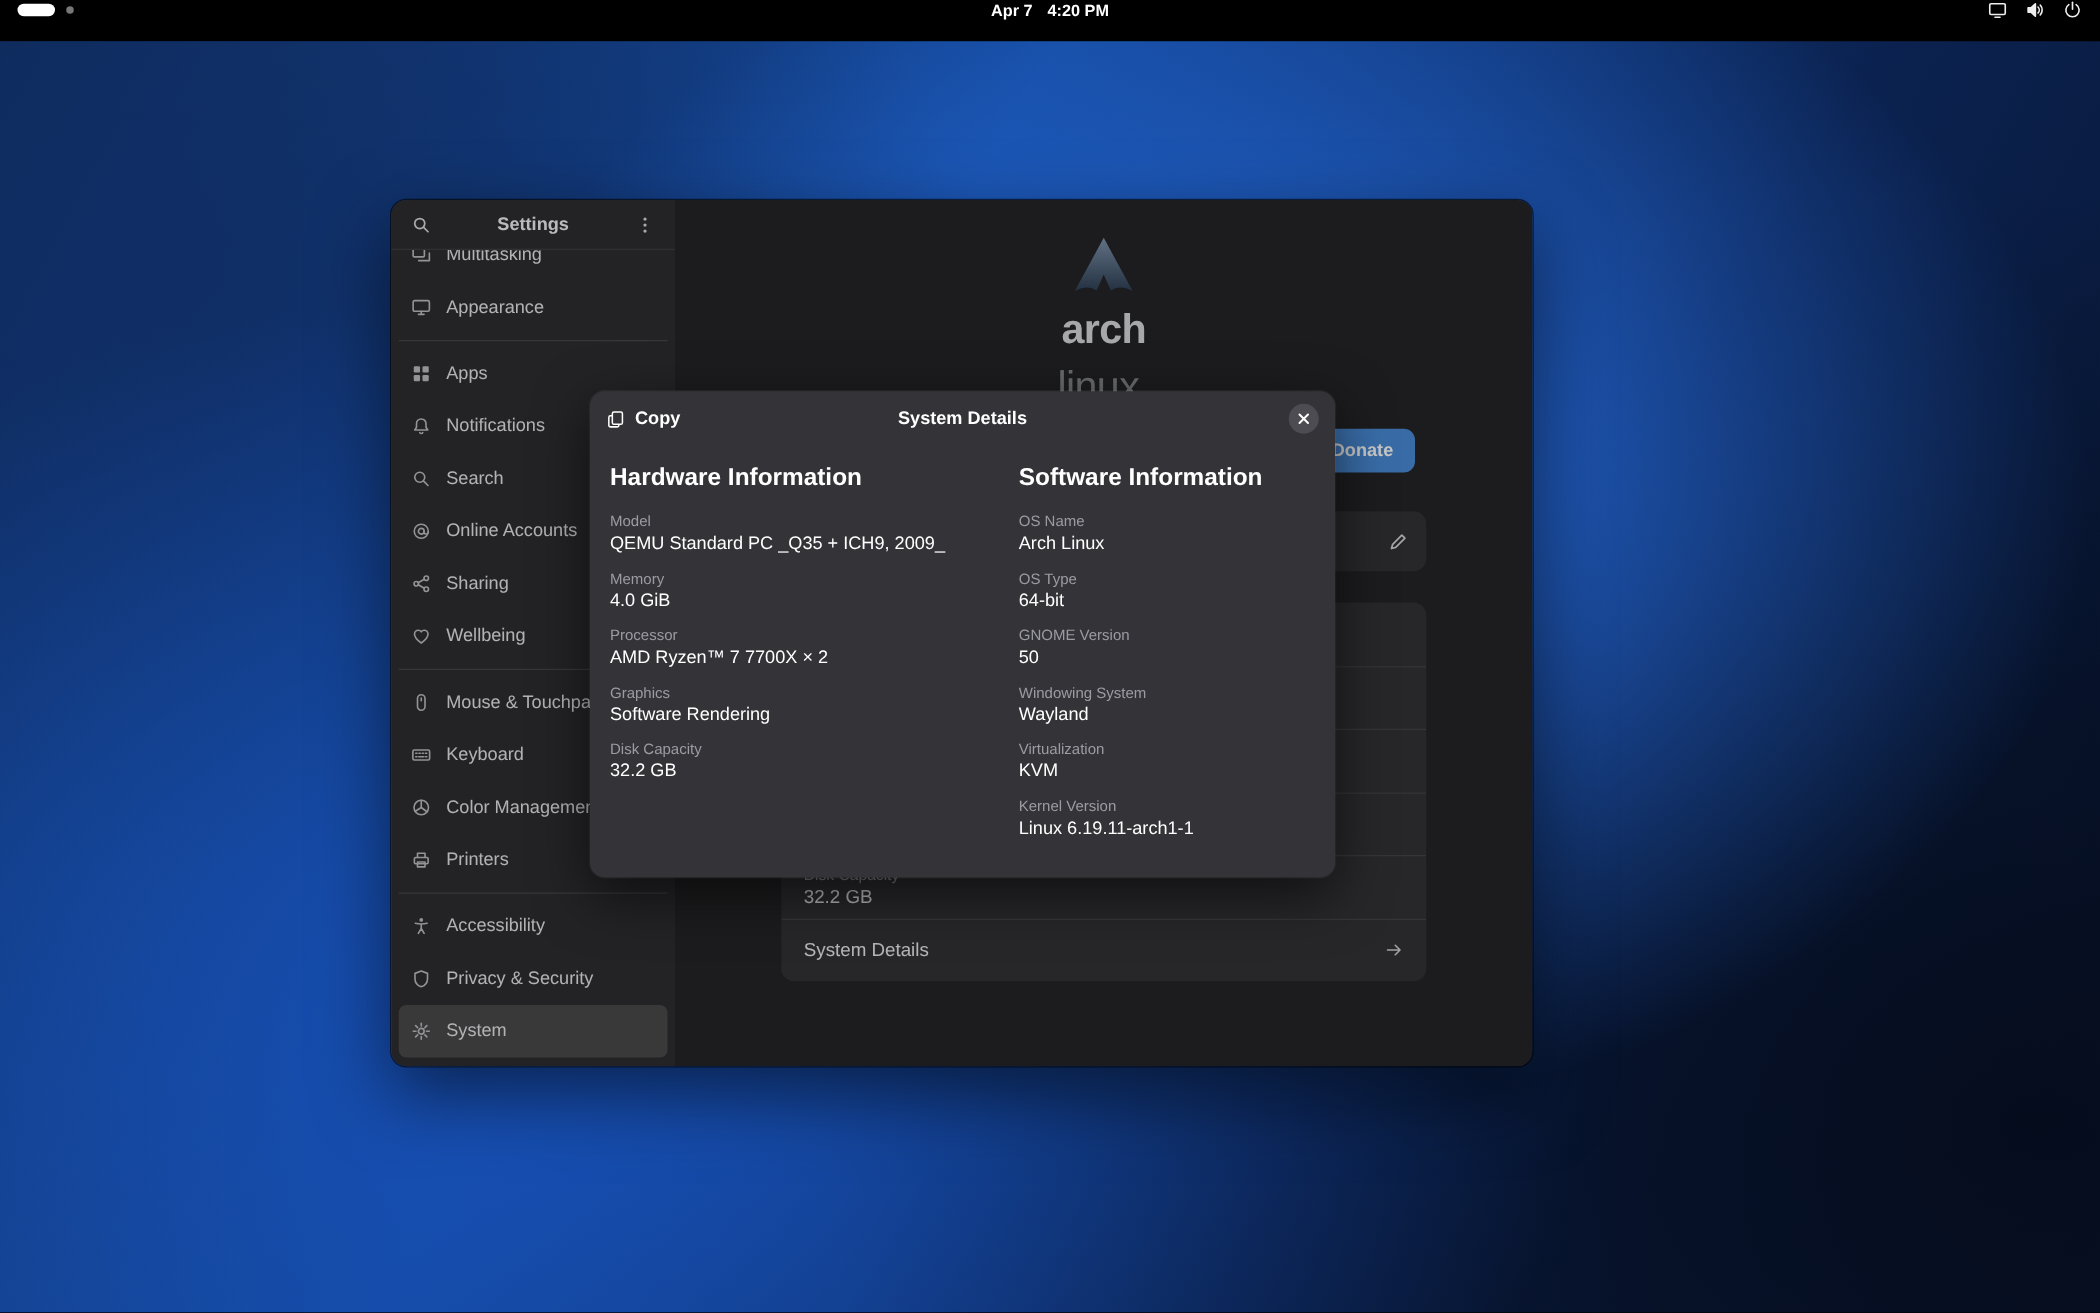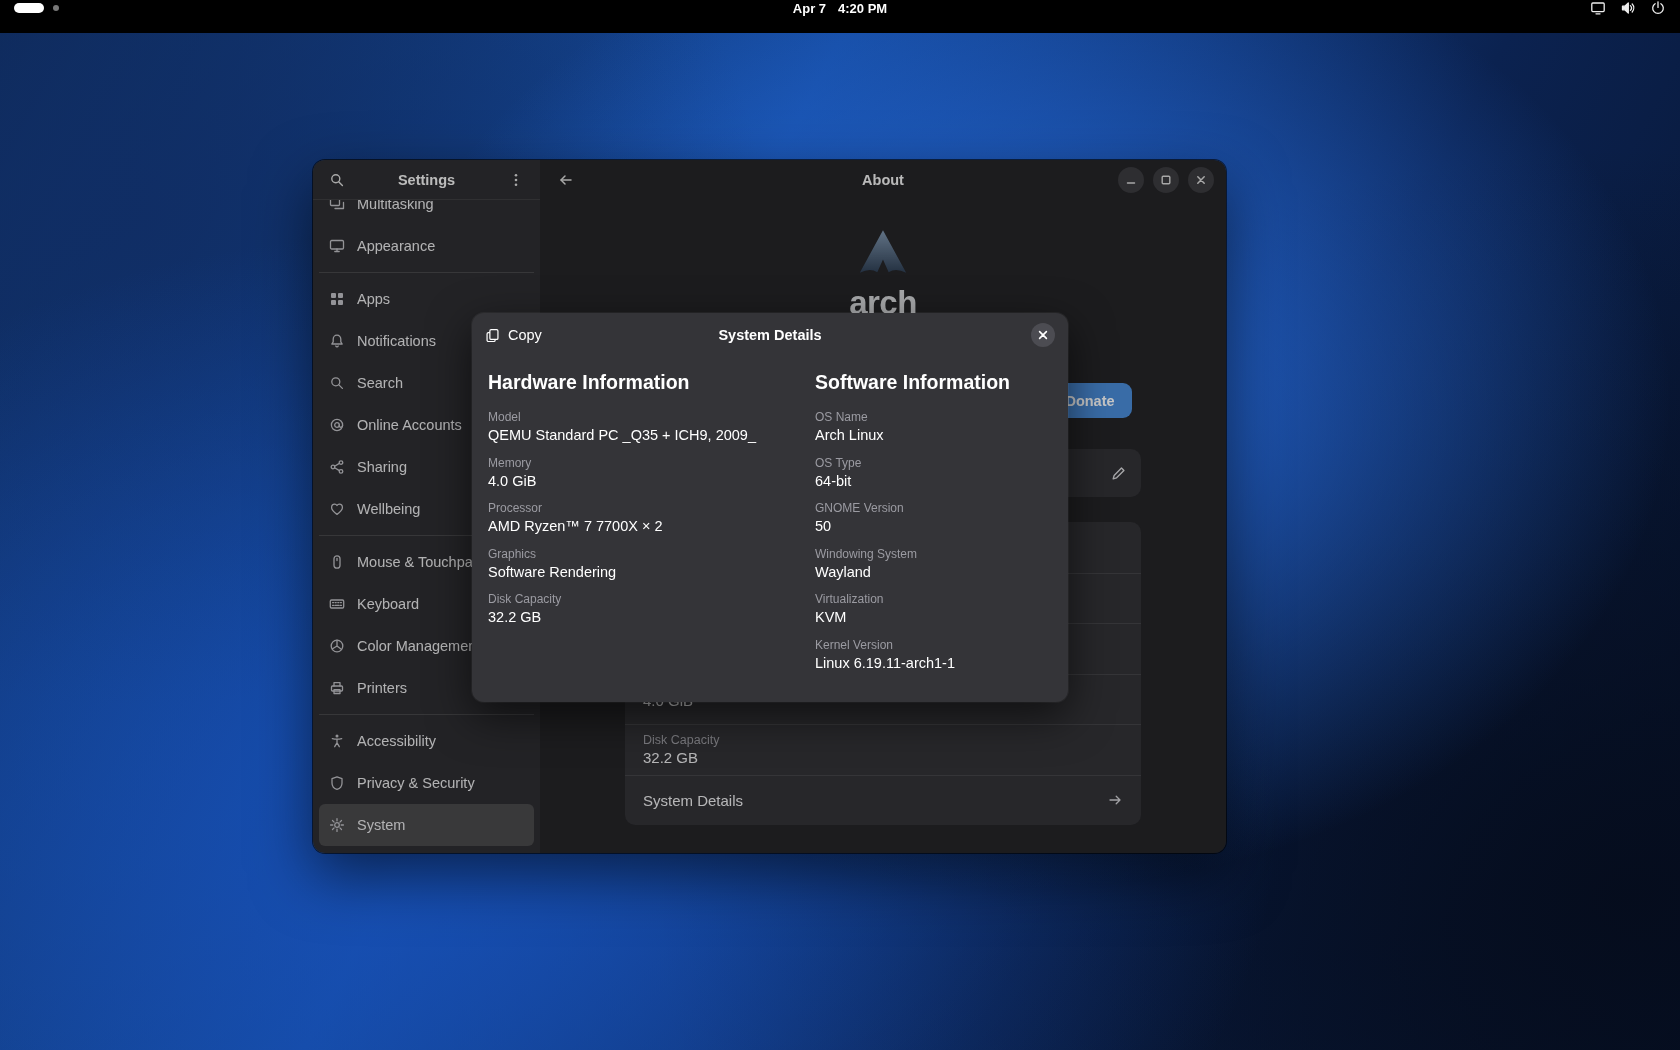--- a/index.html
+++ b/index.html
@@ -75,21 +75,21 @@
   .info-row.link .info-label { font-size:15px; color:#e9e9eb; }
   .info-row.link .row-arrow { color:#cfcfd3; display:flex; }
 
   .dim { position:absolute; inset:0; background:rgba(0,0,0,.22); z-index:15; }
 
   
   .dialog { position:absolute; left:159px; top:153px; width:596px; height:389px; z-index:20;
             background:#343438; border-radius:12px; box-shadow:0 14px 44px rgba(0,0,0,.6), 0 0 0 1px rgba(255,255,255,.06); }
   .dlg-header { height:44px; display:flex; align-items:center; padding:0 13px; position:relative; }
   .copy-btn { display:flex; align-items:center; gap:8px; background:transparent; border:none;
-              color:#fff; font-size:14.5px; font-weight:400; cursor:pointer; z-index:2;
+              color:#fff; font-size:14.5px; font-weight:700; cursor:pointer; z-index:2;
               font-family:"Liberation Sans","DejaVu Sans",sans-serif; }
   .dlg-title { position:absolute; left:0; right:0; text-align:center; font-size:14.5px; font-weight:700; color:#fff; pointer-events:none; }
   .dlg-close { margin-left:auto; width:24px; height:24px; border-radius:50%; border:none; background:#4c4c52;
                color:#fff; display:flex; align-items:center; justify-content:center; cursor:pointer; z-index:2; }
   .dlg-body { display:flex; padding:4px 16px 0 16px; }
   .dlg-col1 { width:327px; }
   .dlg-col2 { flex:1; }
   .dlg-body h2 { font-size:19.5px; font-weight:700; color:#fff; margin:10px 0 16px; }
   .field { margin-bottom:12.5px; }
   .field-label { font-size:12px; color:#9b9ba2; margin-bottom:3px; }
@@ -297,46 +297,20 @@
                   <path d="M8 1.6v2.2M8 12.2v2.2M1.6 8h2.2M12.2 8h2.2M3.5 3.5l1.6 1.6M10.9 10.9l1.6 1.6M12.5 3.5l-1.6 1.6M5.1 10.9l-1.6 1.6"></path>
                 </svg>
               </span>
               <span class="side-label">System</span>
             </div>
           </div>
         </nav>
     </aside>
 
     <main class="content">
-      <div class="content-header">
-        <button class="icon-btn">
-          <svg width="16" height="16" viewBox="0 0 16 16" fill="none" stroke="currentColor" stroke-width="1.5" stroke-linecap="round" stroke-linejoin="round">
-              <path d="M13 8H3.2"></path>
-              <path d="M7 4 3 8l4 4"></path>
-            </svg>
-        </button>
-        <div class="content-title">About</div>
-        <div class="win-controls">
-          <button class="win-btn">
-            <svg width="14" height="14" viewBox="0 0 14 14" stroke="currentColor" stroke-width="1.5" stroke-linecap="round">
-                <path d="M3.5 10h7"></path>
-              </svg>
-          </button>
-          <button class="win-btn">
-            <svg width="14" height="14" viewBox="0 0 14 14" fill="none" stroke="currentColor" stroke-width="1.4">
-                <rect x="3.2" y="3.2" width="7.6" height="7.6" rx="1"></rect>
-              </svg>
-          </button>
-          <button class="win-btn">
-            <svg width="14" height="14" viewBox="0 0 14 14" stroke="currentColor" stroke-width="1.5" stroke-linecap="round">
-                <path d="M3.8 3.8l6.4 6.4M10.2 3.8l-6.4 6.4"></path>
-              </svg>
-          </button>
-        </div>
-      </div>
 
       <div class="about-body">
         <div class="arch-logo">
           <svg width="52" height="48" viewBox="0 0 55 50">
             <defs>
                 <linearGradient id="agrad" x1="0" y1="0" x2="0" y2="1">
               <stop offset="0" stop-color="#7d93ab"></stop>
                   <stop offset="1" stop-color="#2e3f54"></stop>
             </linearGradient>
               </defs>

